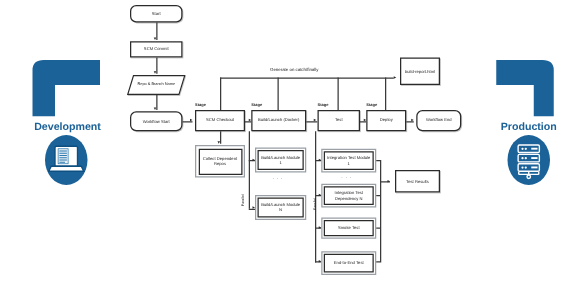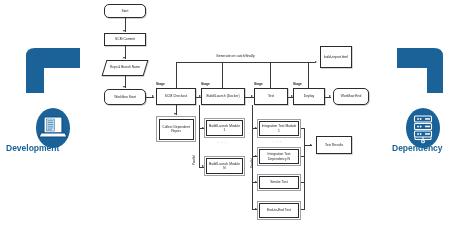--- a/index.html
+++ b/index.html
@@ -50,21 +50,21 @@
   .stglbl{position:absolute;font-size:3.2px;font-weight:bold;color:#1a1a1a;
           white-space:nowrap;}
   .caplbl{position:absolute;font-size:3.4px;color:#1a1a1a;white-space:nowrap;}
   .vlbl{position:absolute;font-size:2.9px;color:#1a1a1a;white-space:nowrap;
         transform-origin:0 0;transform:rotate(-90deg);}
   .dots{position:absolute;font-size:4px;color:#555;letter-spacing:0.6px;}
 
   
   .envwrap{position:absolute;}
   .envname{position:absolute;font-size:8.5px;font-weight:bold;color:#1b6298;
-           white-space:nowrap;margin-top:47px;}
+           white-space:nowrap;text-align:center;}
   .elbow{position:absolute;}
   .envcircle{position:absolute;border-radius:50%;background:#1b6298;}
 </style>
 </head>
 <body>
 
 <div id="stage">
 
   <div class="envwrap" style="left:6px;top:46px;width:96px;height:120px;">
 
@@ -89,21 +89,21 @@
       <path d="M5,25 L29,25 L31,29 L3,29 Z" fill="#ffffff" stroke="#0d4f80" stroke-width="1.1"></path>
     </svg>
   </div>
 
   <div class="envwrap" style="left:392px;top:46px;width:62px;height:120px;">
 
     <svg class="elbow" style="left:3px;top:0px;" width="58" height="48" viewBox="0 0 58 48">
       <path d="M48,47 L48,10 Q48,2 39,2 L2,2 L2,22 L32,22 L32,47 Z" fill="#1b6298"></path>
     </svg>
 
-    <div class="envname" style="left:0px;top:50px;width:62px;">Dependency</div>
+    <div class="envname" style="left:0px;top:50px;width:62px;">Production</div>
 
     <div class="envcircle" style="left:14px;top:62px;width:34px;height:40px;"></div>
     <svg class="abs" style="left:14px;top:62px;" width="34" height="40" viewBox="0 0 34 40">
       <g fill="none" stroke="#ffffff" stroke-width="1.1">
         <rect x="8.5" y="8" width="17" height="6" rx="1"></rect>
         <rect x="8.5" y="15.5" width="17" height="6" rx="1"></rect>
         <rect x="8.5" y="23" width="17" height="6" rx="1"></rect>
       </g>
       <g fill="#ffffff">
         <circle cx="12" cy="11" r="0.9"></circle>

